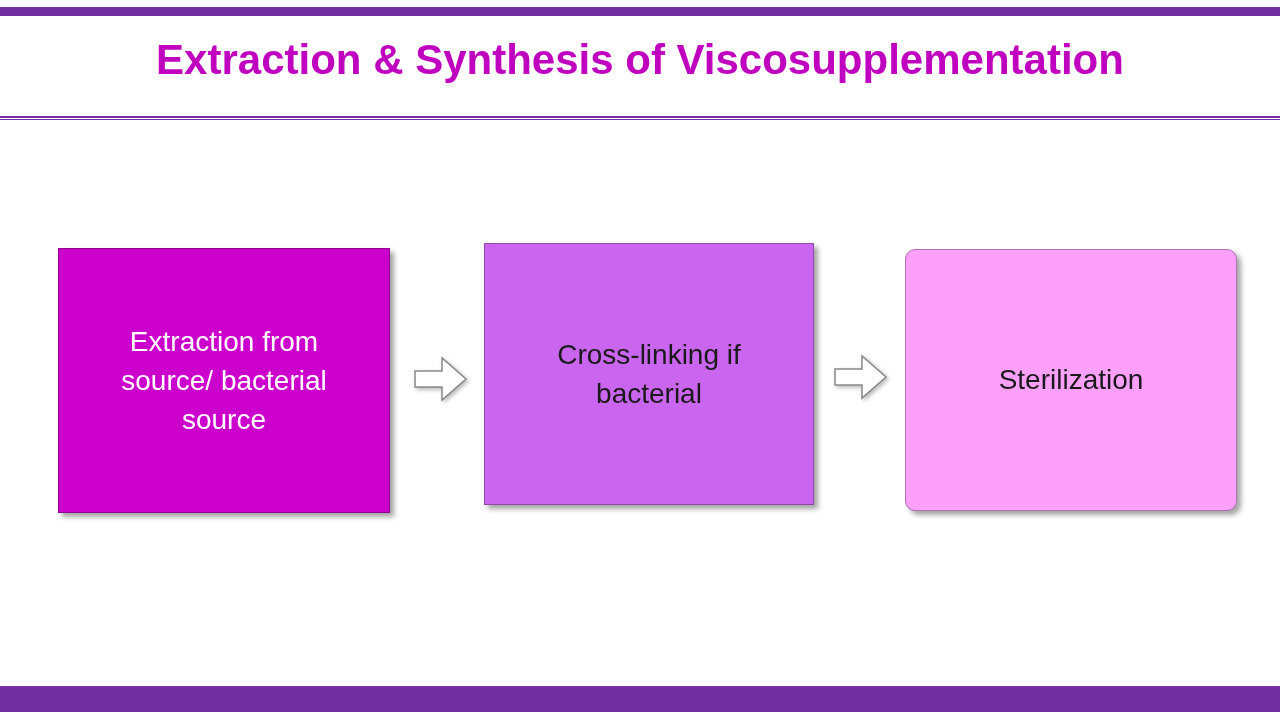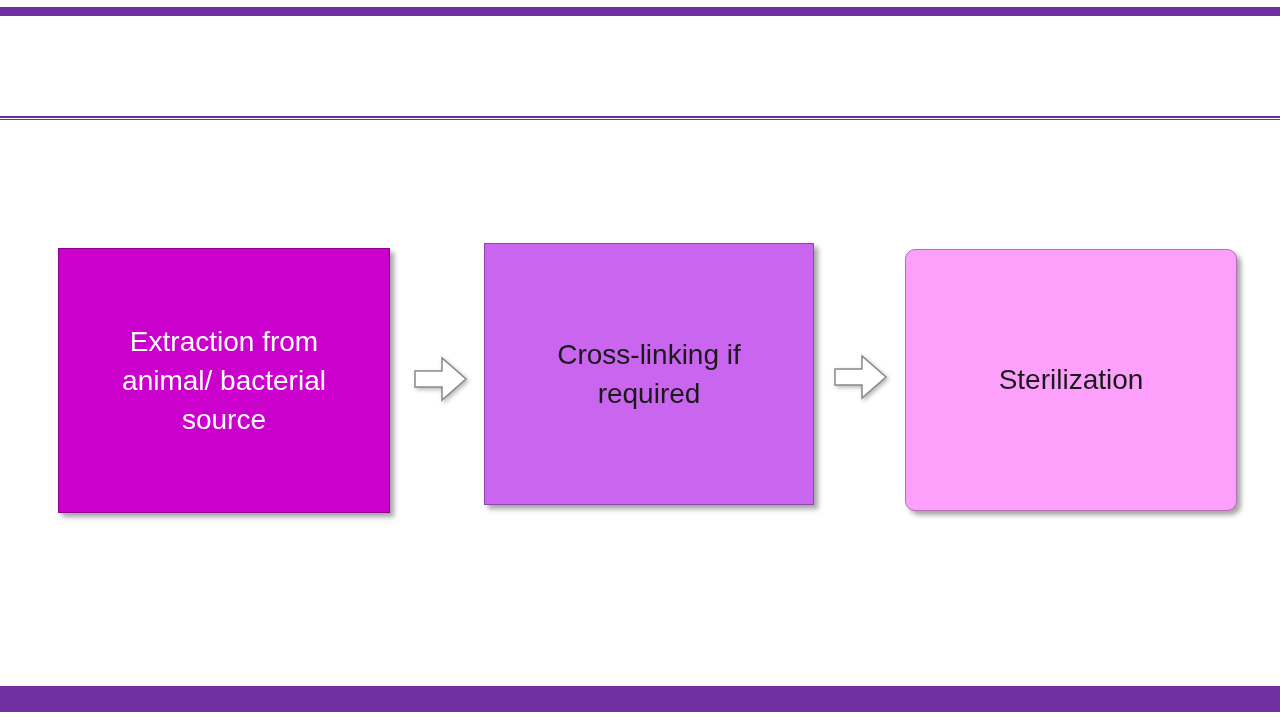--- a/index.html
+++ b/index.html
@@ -75,35 +75,36 @@
     width: 100%; height: 26px;
   }
 </style>
 </head>
 <body>
 
 <div class="slide">
 
   <div class="top-bar" style="background-color: rgb(112, 48, 160);"></div>
 
+  <h1 class="slide-title" style="color: rgb(191, 0, 191);">Extraction &amp; Synthesis of Viscosupplementation</h1>
 
   <div class="title-underline" style="border-top-color: rgb(112, 48, 160); border-bottom-color: rgb(112, 48, 160);"></div>
 
   <div class="step-box box-1" style="background-color: rgb(204, 0, 204); border-color: rgb(143, 0, 143); color: rgb(255, 255, 255);">
-    <span>Extraction from animal/ bacterial source</span>
+    <span>Extraction from source/ bacterial source</span>
   </div>
 
   <div class="flow-arrow arrow-1">
     <svg viewBox="0 0 54 48" xmlns="http://www.w3.org/2000/svg">
       <polygon points="1,16 28,16 28,3 52,24 28,45 28,32 1,32" style="fill: rgb(255, 255, 255); stroke: rgb(137, 137, 137);"></polygon>
     </svg>
   </div>
 
   <div class="step-box box-2" style="background-color: rgb(201, 101, 238); border-color: rgb(142, 71, 171); color: rgb(26, 26, 26);">
-    <span>Cross-linking if required</span>
+    <span>Cross-linking if bacterial</span>
   </div>
 
   <div class="flow-arrow arrow-2">
     <svg viewBox="0 0 54 48" xmlns="http://www.w3.org/2000/svg">
       <polygon points="1,16 28,16 28,3 52,24 28,45 28,32 1,32" style="fill: rgb(255, 255, 255); stroke: rgb(137, 137, 137);"></polygon>
     </svg>
   </div>
 
   <div class="step-box box-3" style="background-color: rgb(252, 160, 252); border-color: rgb(178, 113, 178); color: rgb(26, 26, 26); border-radius: 10px;">
     <span>Sterilization</span>

